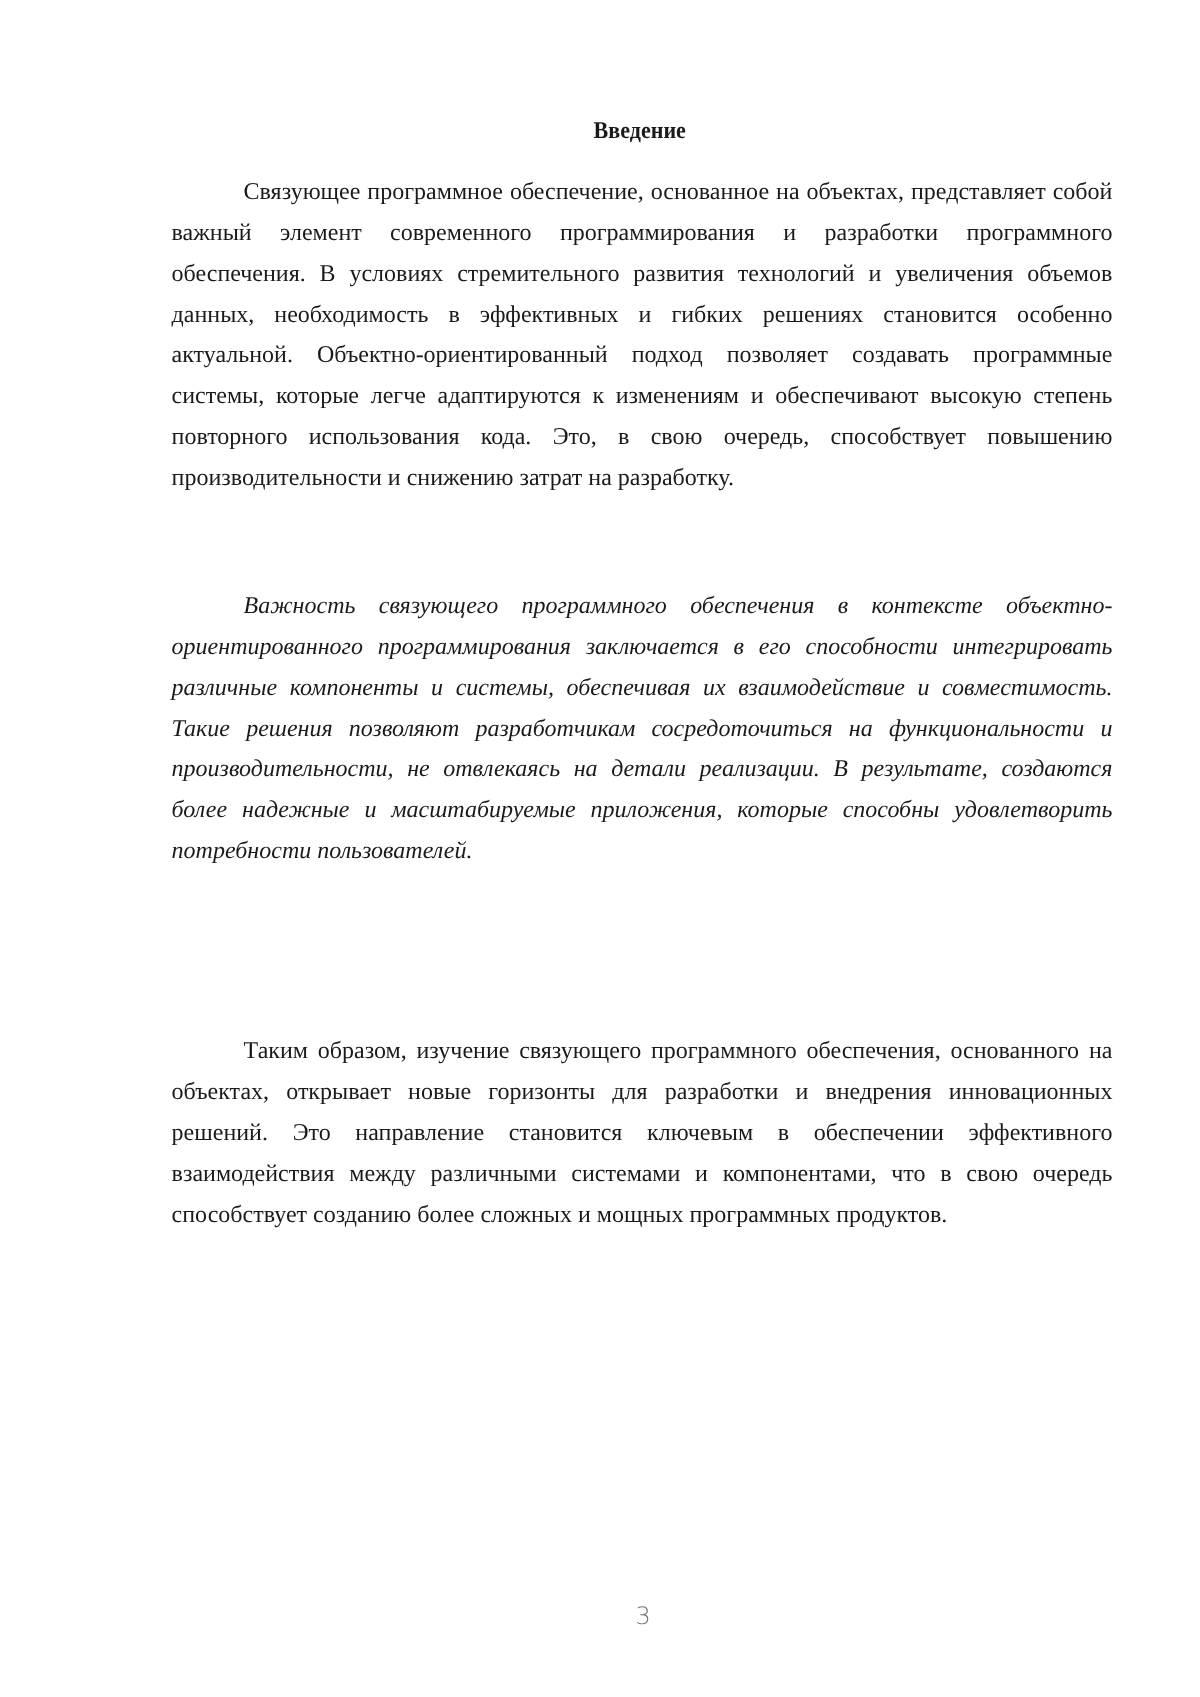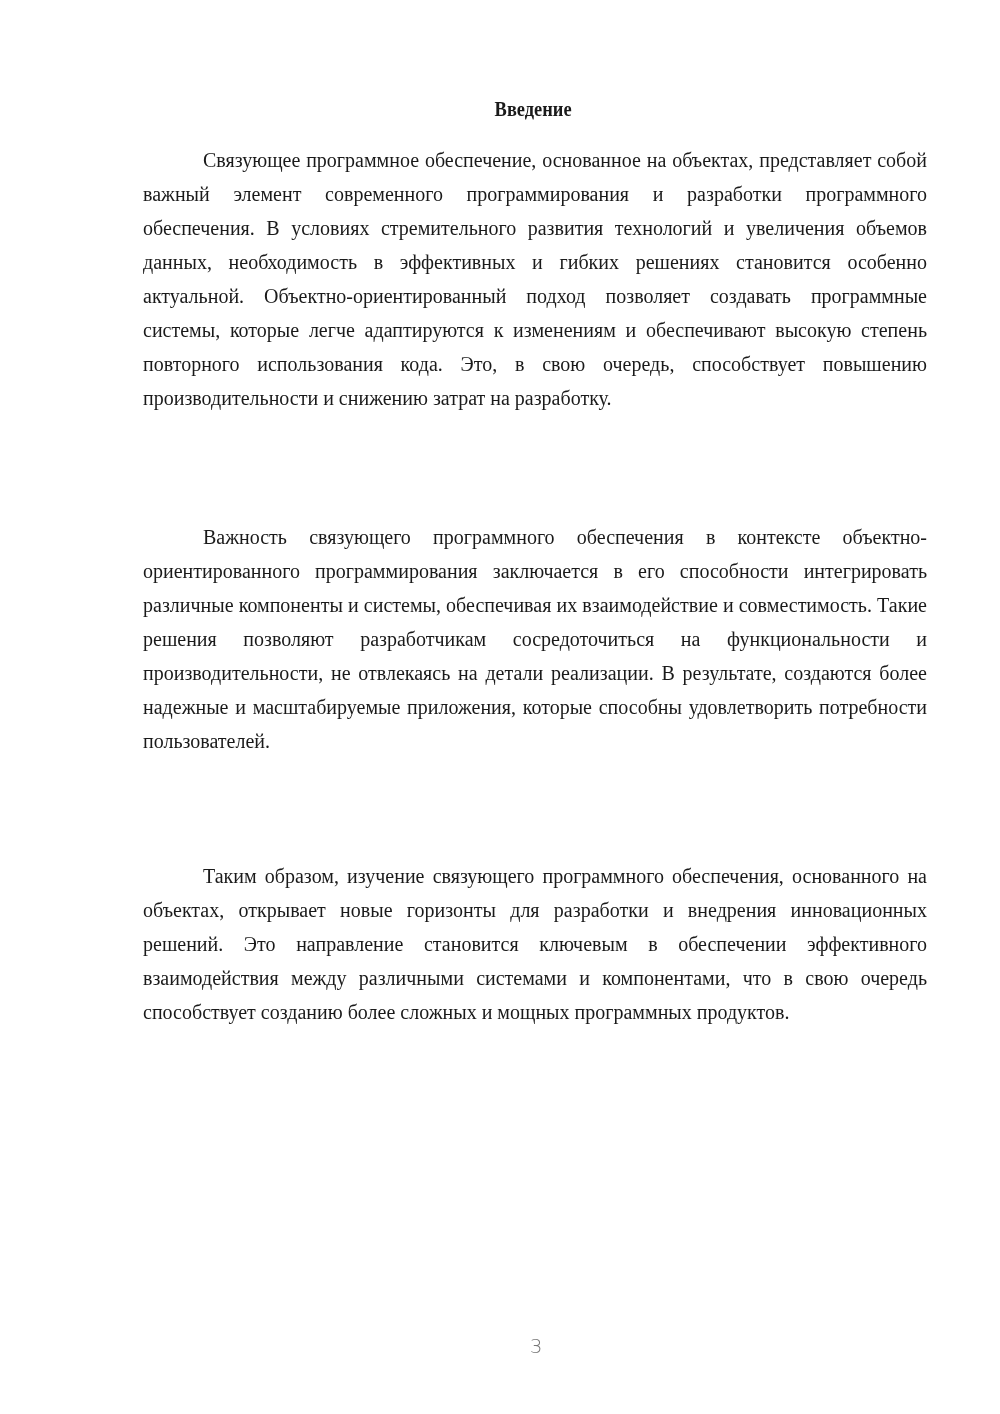--- a/index.html
+++ b/index.html
@@ -15,21 +15,21 @@
     text-align: center; font-weight: bold; font-size: 20px; padding-left: 72px; box-sizing: border-box;
     transform: scaleX(0.92);
   }
   .body-text {
     position: absolute; left: 143px; width: 784px;
     font-size: 20px; line-height: 34px;
     text-align: justify; text-align-last: left;
   }
   .para { margin: 0; text-indent: 60px; }
   .p1 { top: 143px; }
-  .p2 { top: 520px; }
+  .p2 { top: 488px; font-style: italic; }
   .p3 { top: 859px; }
   .page-number {
     position: absolute; top: 1334px; left: 526px; width: 20px;
     text-align: center; font-size: 20px; color: #777777;
     font-family: "DejaVu Sans", sans-serif; font-weight: 300;
   }
 </style>
 </head>
 <body>
 

